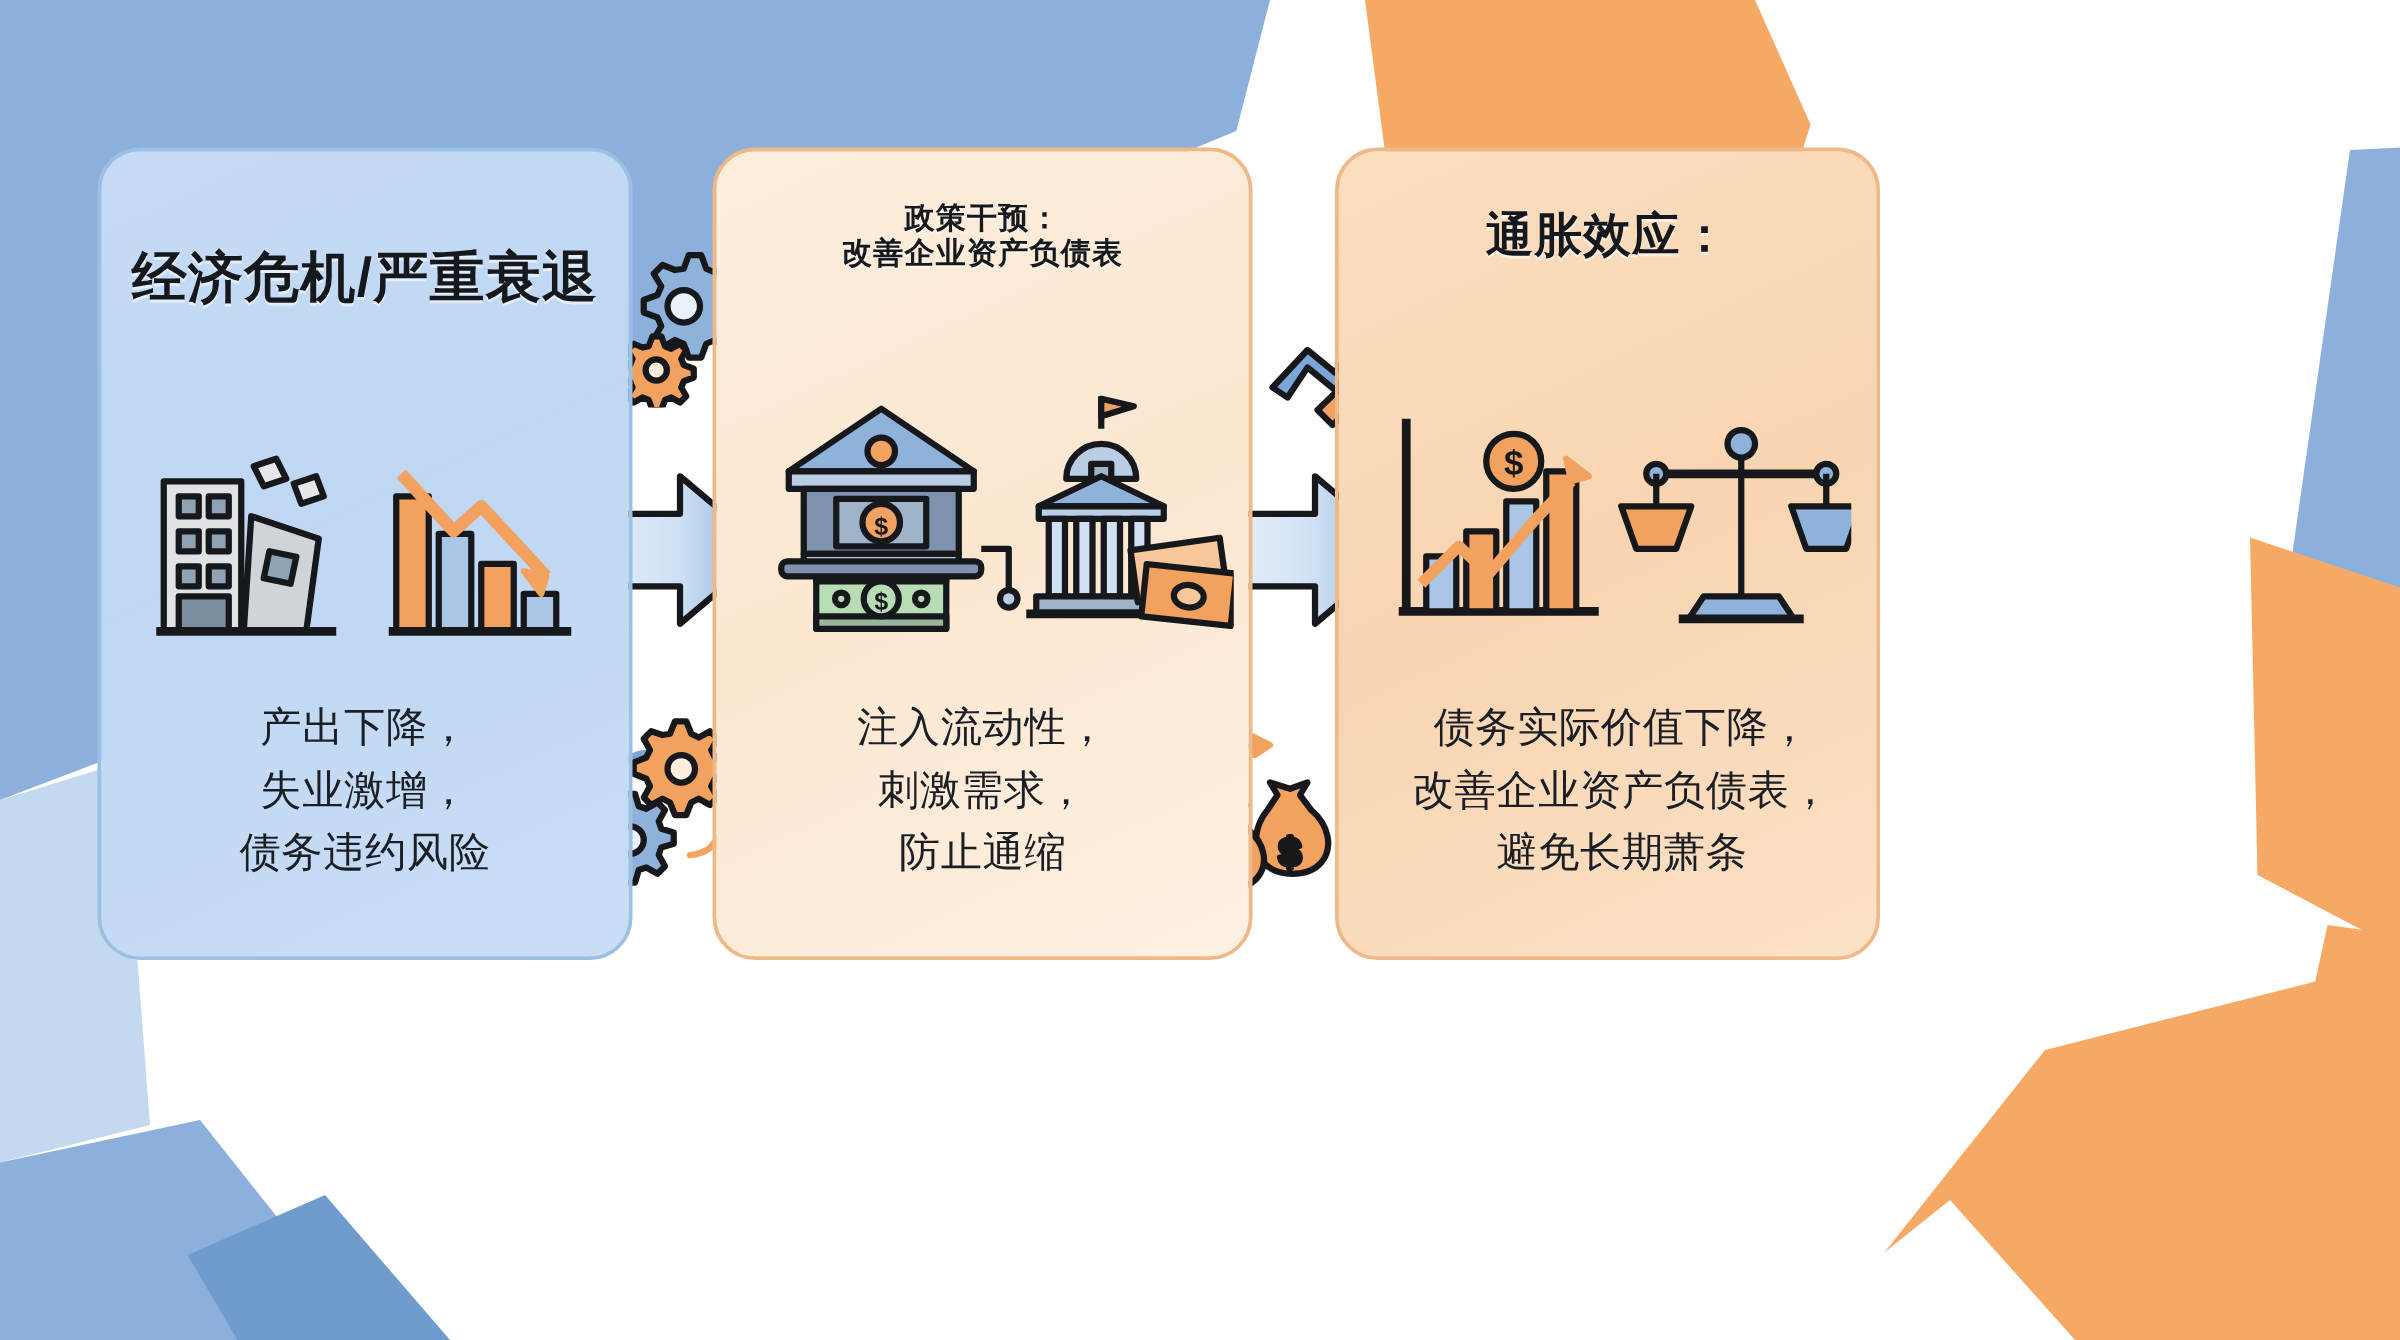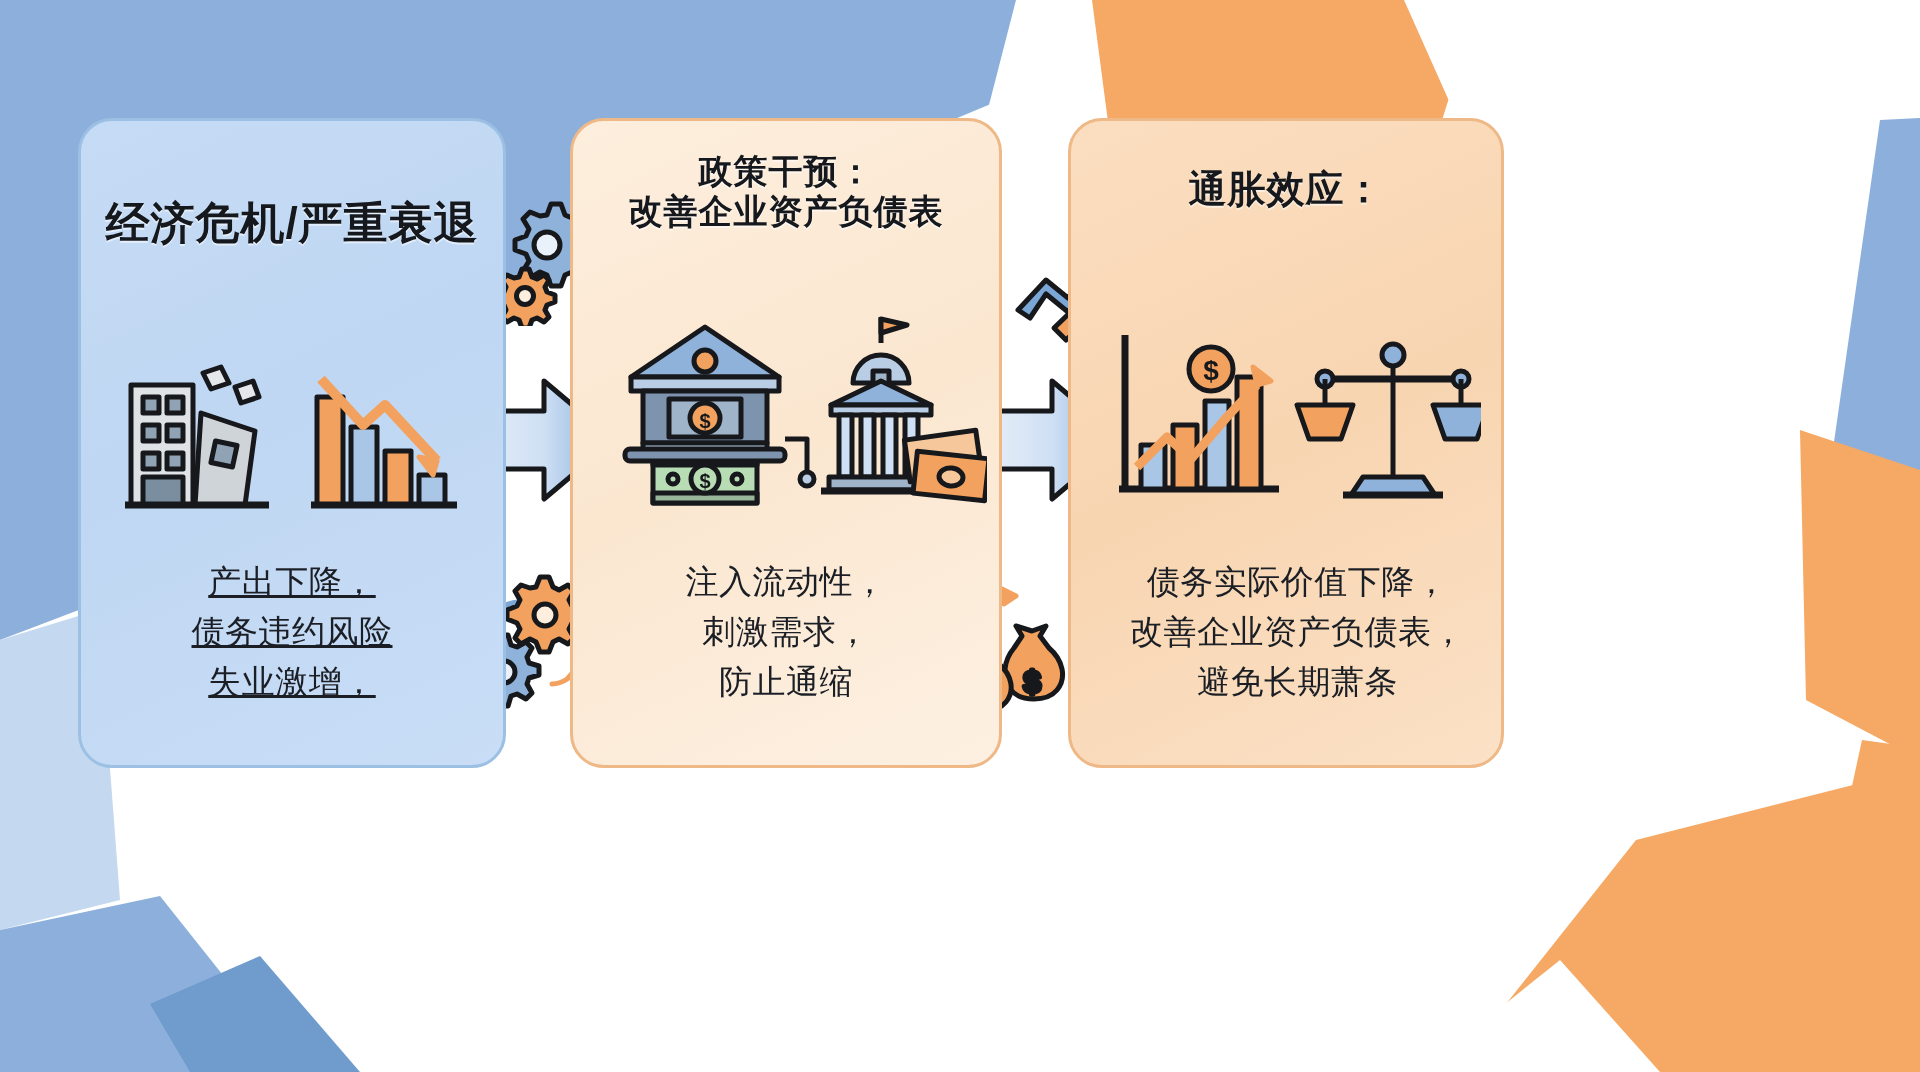--- a/index.html
+++ b/index.html
@@ -41,33 +41,33 @@
     position: absolute;
     left: 0; right: 0;
     text-align: center;
     color: #15181c;
     font-weight: 700;
     letter-spacing: 1px;
     line-height: 1.18;
     text-shadow: 0 2px 0 rgba(255,255,255,.55);
   }
   #panel-1 .panel-title { top: 76px; font-size: 44px; }
-  #panel-2 .panel-title { top: 30px; font-size: 34px; }
+  #panel-2 .panel-title { top: 40px; font-size: 24px; }
   #panel-3 .panel-title { top: 46px; font-size: 38px; }
 
   .panel-body {
     position: absolute;
     left: 0; right: 0;
     text-align: center;
     color: #1b1f25;
     font-size: 33px;
     line-height: 1.52;
     letter-spacing: .5px;
   }
-  #panel-1 .panel-body { top: 436px; text-decoration: underline; }
+  #panel-1 .panel-body { top: 436px; }
   #panel-2 .panel-body { top: 436px; }
   #panel-3 .panel-body { top: 436px; padding-left: 23px; }
 
   .art { position: absolute; }
   #panel-1 .art { left: 36px; top: 218px; }
   #panel-2 .art { left: 22px; top: 188px; }
   #panel-3 .art { left: 30px; top: 198px; }
 
   .float { position: absolute; }
 
@@ -201,22 +201,22 @@
         <rect x="268" y="112" width="26" height="54" fill="#f2a25e"></rect>
         <rect x="302" y="136" width="26" height="30" fill="#a9c6e6"></rect>
         <line x1="194" y1="166" x2="340" y2="166" stroke-width="7"></line>
         <path d="M204,40 L246,86 L268,66 L320,122" fill="none" stroke="#f2a25e" stroke-width="10"></path>
         <path d="M320,122 l-18,-4 l14,18 Z" fill="#f2a25e" stroke="#f2a25e"></path>
       </g>
     </svg>
 
     <div class="panel-body">
       <div>产出下降，</div>
+      <div>失业激增，</div>
       <div>债务违约风险</div>
-      <div>失业激增，</div>
     </div>
   </div>
 
   <div class="panel" id="panel-2">
     <div class="panel-title">
       <div>政策干预：</div>
       <div>改善企业资产负债表</div>
     </div>
 
     <svg class="art" width="392" height="230" viewBox="0 0 392 230">

